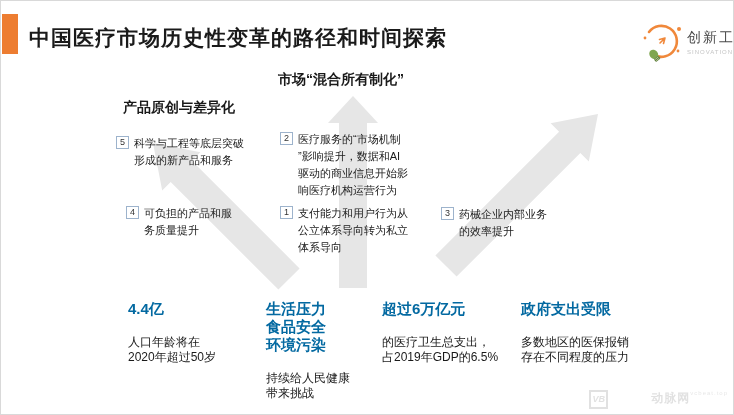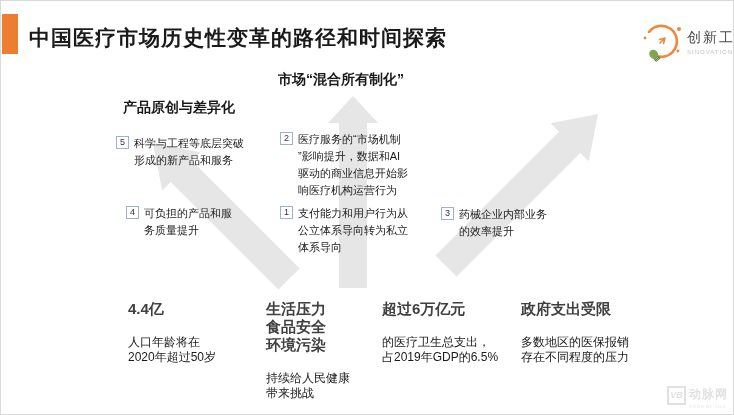--- a/index.html
+++ b/index.html
@@ -28,31 +28,31 @@
     background:#fff;box-sizing:border-box;font-size:9px;line-height:11px;text-align:center;color:#333;
   }
   .itext{font-size:11px;line-height:17px;white-space:pre-line;width:150px;color:#1a1a1a;}
   .item5{left:115px;top:134px;}
   .item4{left:125px;top:204px;}
   .item2{left:279px;top:130px;}
   .item1{left:279px;top:204px;}
   .item3{left:440px;top:205px;}
   
   .stat{position:absolute;z-index:2;}
-  .stat-value{font-size:15px;font-weight:bold;color:#404040;line-height:18px;white-space:pre-line;}
+  .stat-value{font-size:15px;font-weight:bold;color:#0369a1;line-height:18px;white-space:pre-line;}
   .stat-desc{font-size:12px;line-height:15px;margin-top:17px;white-space:pre-line;color:#1a1a1a;}
   .stat1{left:127px;top:299px;}
   .stat2{left:265px;top:299px;}
   .stat3{left:381px;top:299px;}
   .stat4{left:520px;top:299px;}
   
   .watermark{position:absolute;right:5px;bottom:5px;display:flex;align-items:flex-start;opacity:0.55;z-index:2;}
   .vb-box{width:15px;height:15px;border:2px solid #c9c9c9;color:#c9c9c9;font-weight:bold;font-style:italic;
     font-size:9px;line-height:15px;text-align:center;margin-right:3px;}
-  .wm-col{display:flex;flex-direction:column;}
+  .wm-col{display:flex;flex-direction:row;margin-left:40px;}
   .wm-name{font-size:12px;font-weight:bold;color:#c9c9c9;letter-spacing:1px;}
   .wm-site{font-size:6px;color:#d4d4d4;letter-spacing:1px;}
 </style>
 </head>
 <body>
 
 <div id="page">
 
   <svg id="arrows" width="734" height="415" viewBox="0 0 734 415">
     <polygon fill="#E6E6E6" points="152,142 199.4,151.2 190.9,159.7 298.6,267.4 277.4,288.6 169.7,180.9 161.2,189.4"></polygon>

